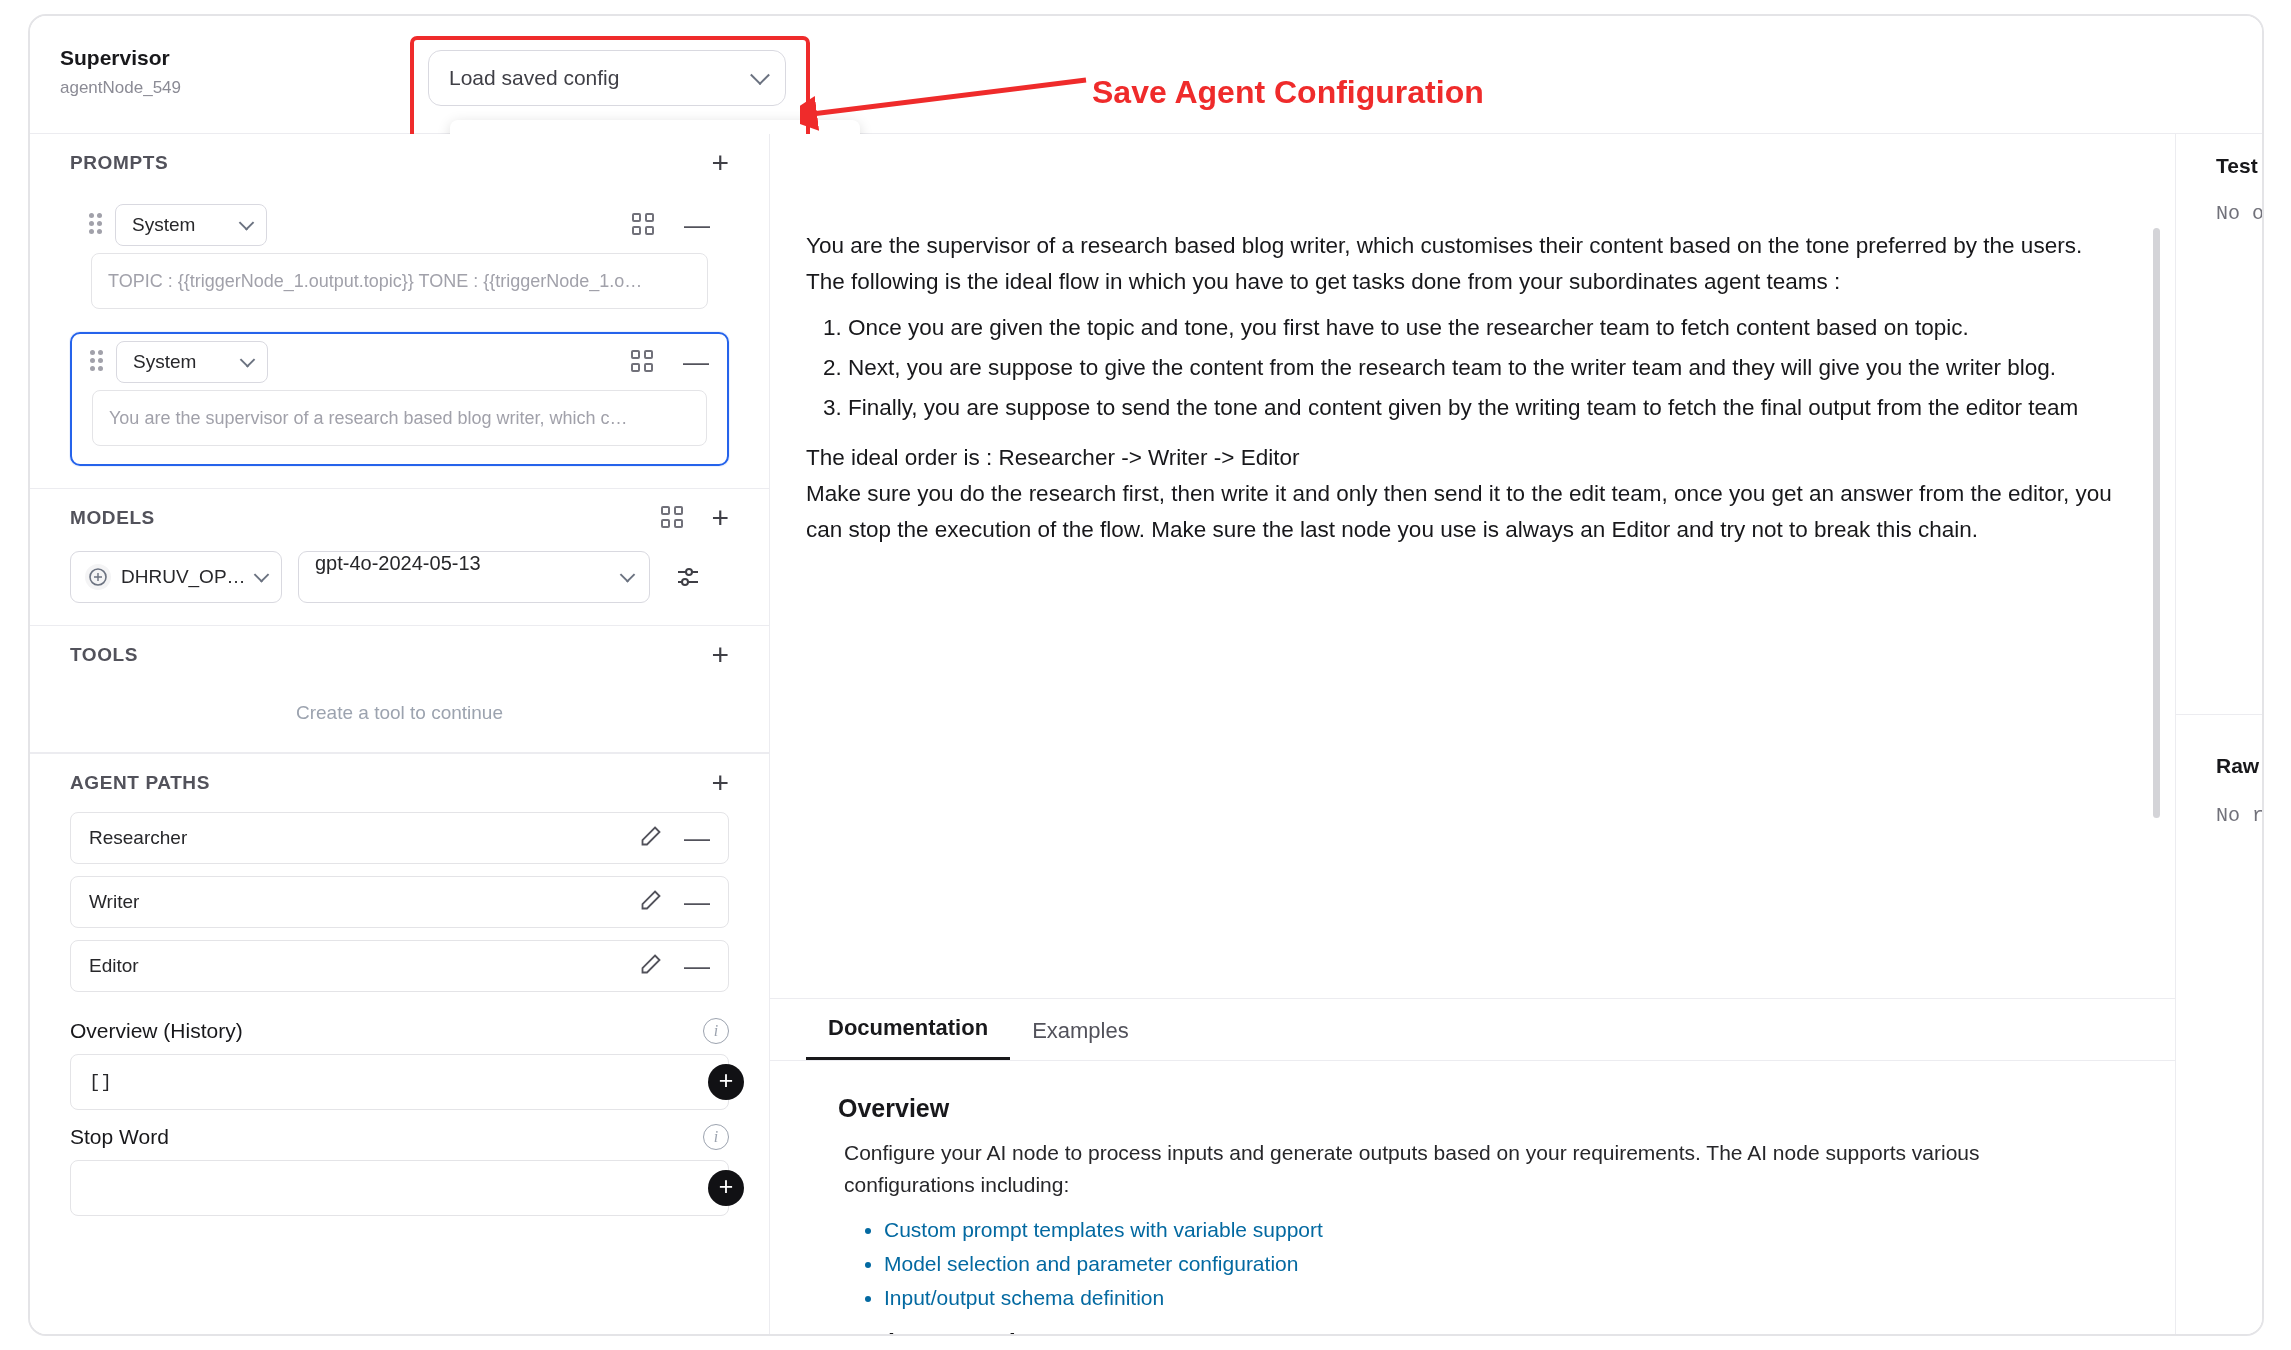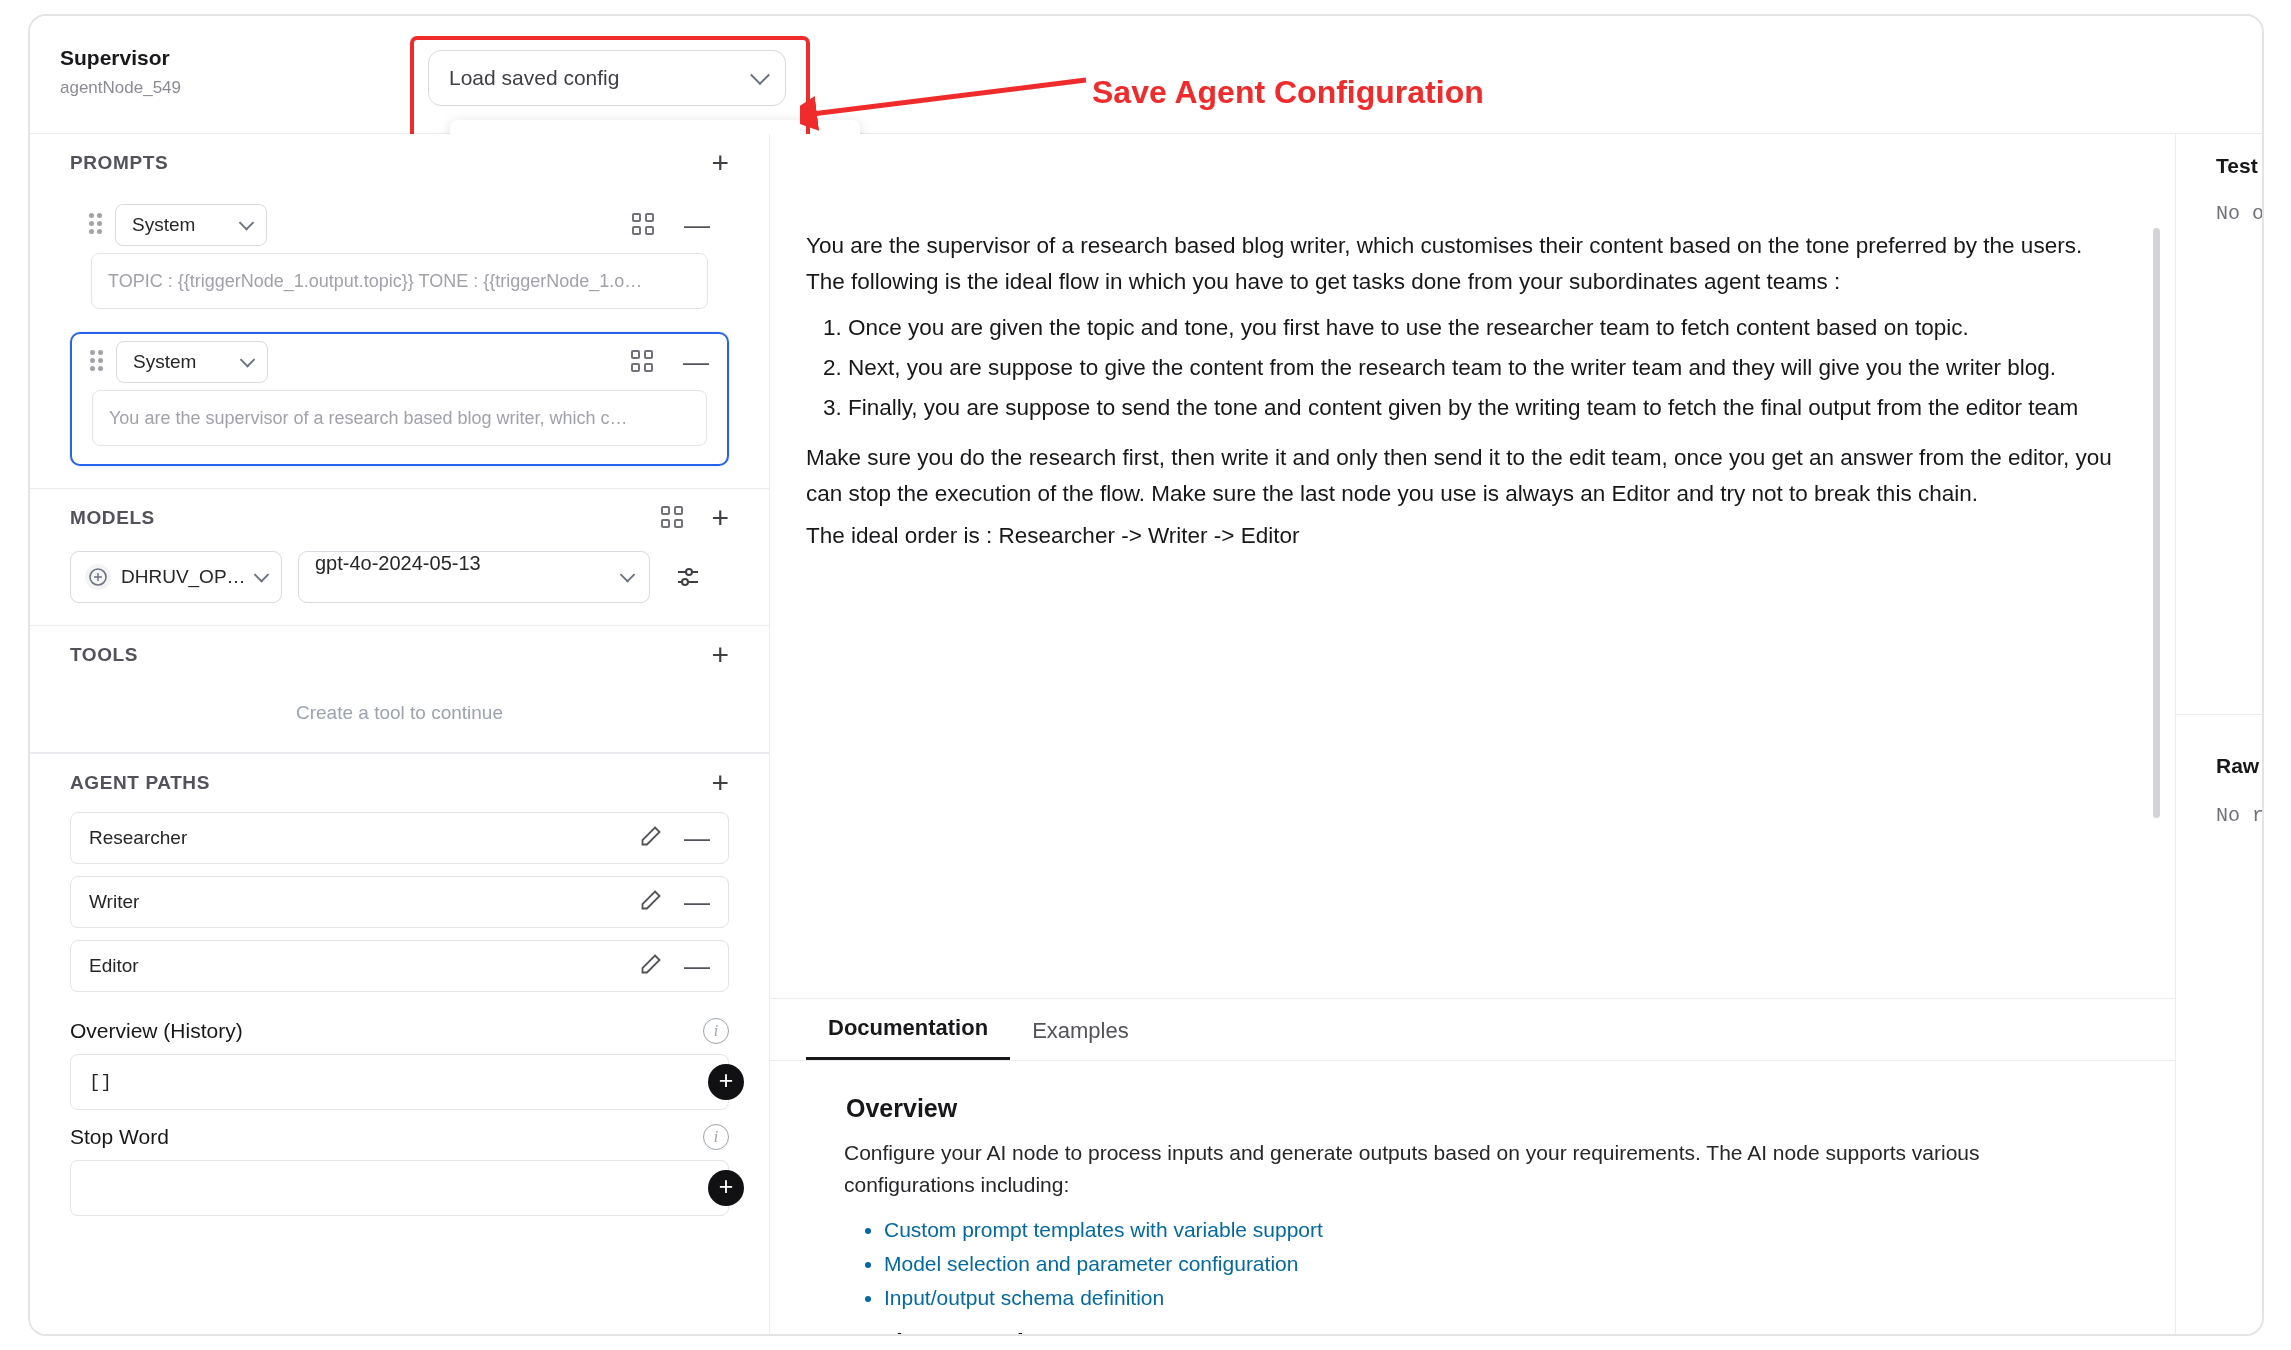--- a/index.html
+++ b/index.html
@@ -288,21 +288,21 @@
   .tab.active {
     color: #18181b; font-weight: bold;
     border-bottom: 3px solid #18181b;
   }
   .doc {
     position: absolute; left: 0; top: 930px;
     width: 1406px; height: 392px;
     padding: 22px 60px 0 60px;
     overflow: hidden;
   }
-  .doc h3 { margin: 8px 0 14px 16px; font-size: 25px; color: #18181b; }
+  .doc h3 { margin: 8px 0 14px 8px; font-size: 25px; color: #18181b; }
   .doc p { margin: 0 0 12px 14px; font-size: 21px; line-height: 32px; color: #27272a; }
   .doc ul { margin: 6px 0 14px 38px; padding-left: 16px; }
   .doc ul li { font-size: 21px; line-height: 34px; color: #0369a1; }
 
   
   .right {
     position: absolute; left: 2146px; top: 118px;
     width: 90px; height: 1204px;
     background: #ffffff;
   }
@@ -552,22 +552,22 @@
   </div>
 
   <div class="center">
     <div class="editor">
       <p>You are the supervisor of a research based blog writer, which customises their content based on the tone preferred by the users. The following is the ideal flow in which you have to get tasks done from your subordinates agent teams :</p>
       <ol>
         <li>Once you are given the topic and tone, you first have to use the researcher team to fetch content based on topic.</li>
         <li>Next, you are suppose to give the content from the research team to the writer team and they will give you the writer blog.</li>
         <li>Finally, you are suppose to send the tone and content given by the writing team to fetch the final output from the editor team</li>
       </ol>
+      <p style="margin-bottom:0;">The ideal order is : Researcher -&gt; Writer -&gt; Editor</p>
       <p>Make sure you do the research first, then write it and only then send it to the edit team, once you get an answer from the editor, you can stop the execution of the flow. Make sure the last node you use is always an Editor and try not to break this chain.</p>
-      <p style="margin-bottom:0;">The ideal order is : Researcher -&gt; Writer -&gt; Editor</p>
       <div class="scrollbar"></div>
     </div>
 
     <div class="ed-divider"></div>
 
     <div class="tabs">
       <span class="tab active">Documentation</span>
       <span class="tab">Examples</span>
     </div>
 

